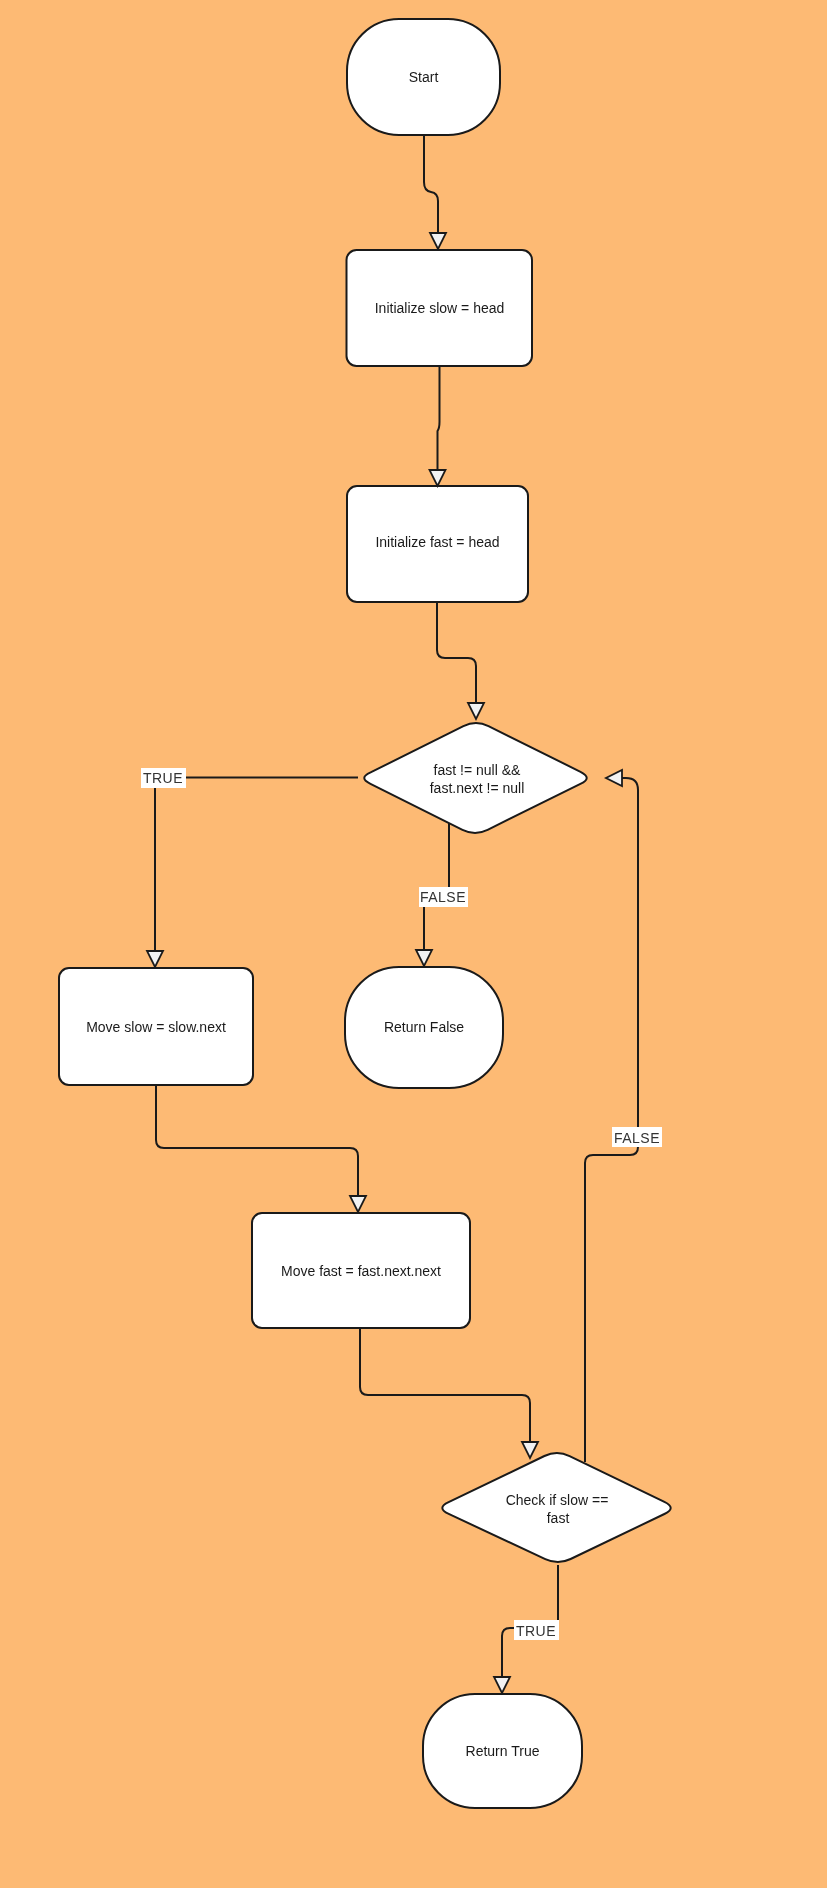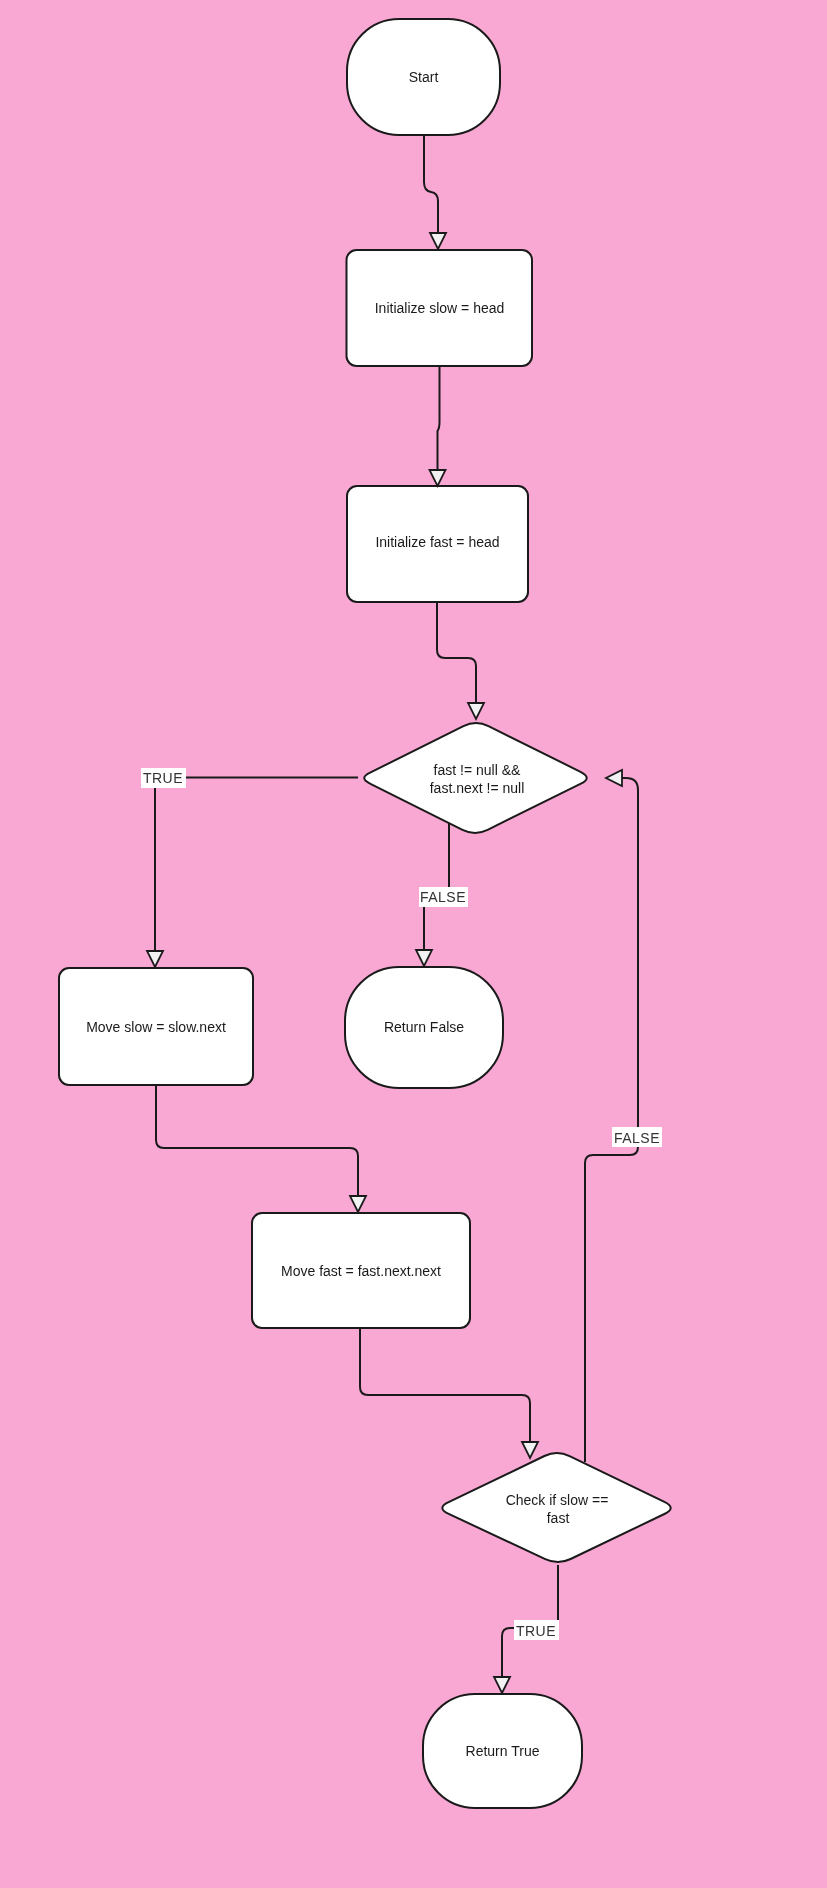--- a/index.html
+++ b/index.html
@@ -7,21 +7,21 @@
     padding: 0;
     background: #ffffff;
     width: 827px;
     height: 1888px;
     font-family: "Liberation Sans", sans-serif;
   }
   .canvas-wrap {
     position: relative;
     width: 827px;
     height: 1888px;
-    background: #f9a8d4;
+    background: #fdba74;
   }
   svg text {
     font-family: "Liberation Sans", sans-serif;
     fill: #1a1a1a;
   }
   .node-label {
     font-size: 14px;
   }
   .edge-label {
     font-size: 14px;

